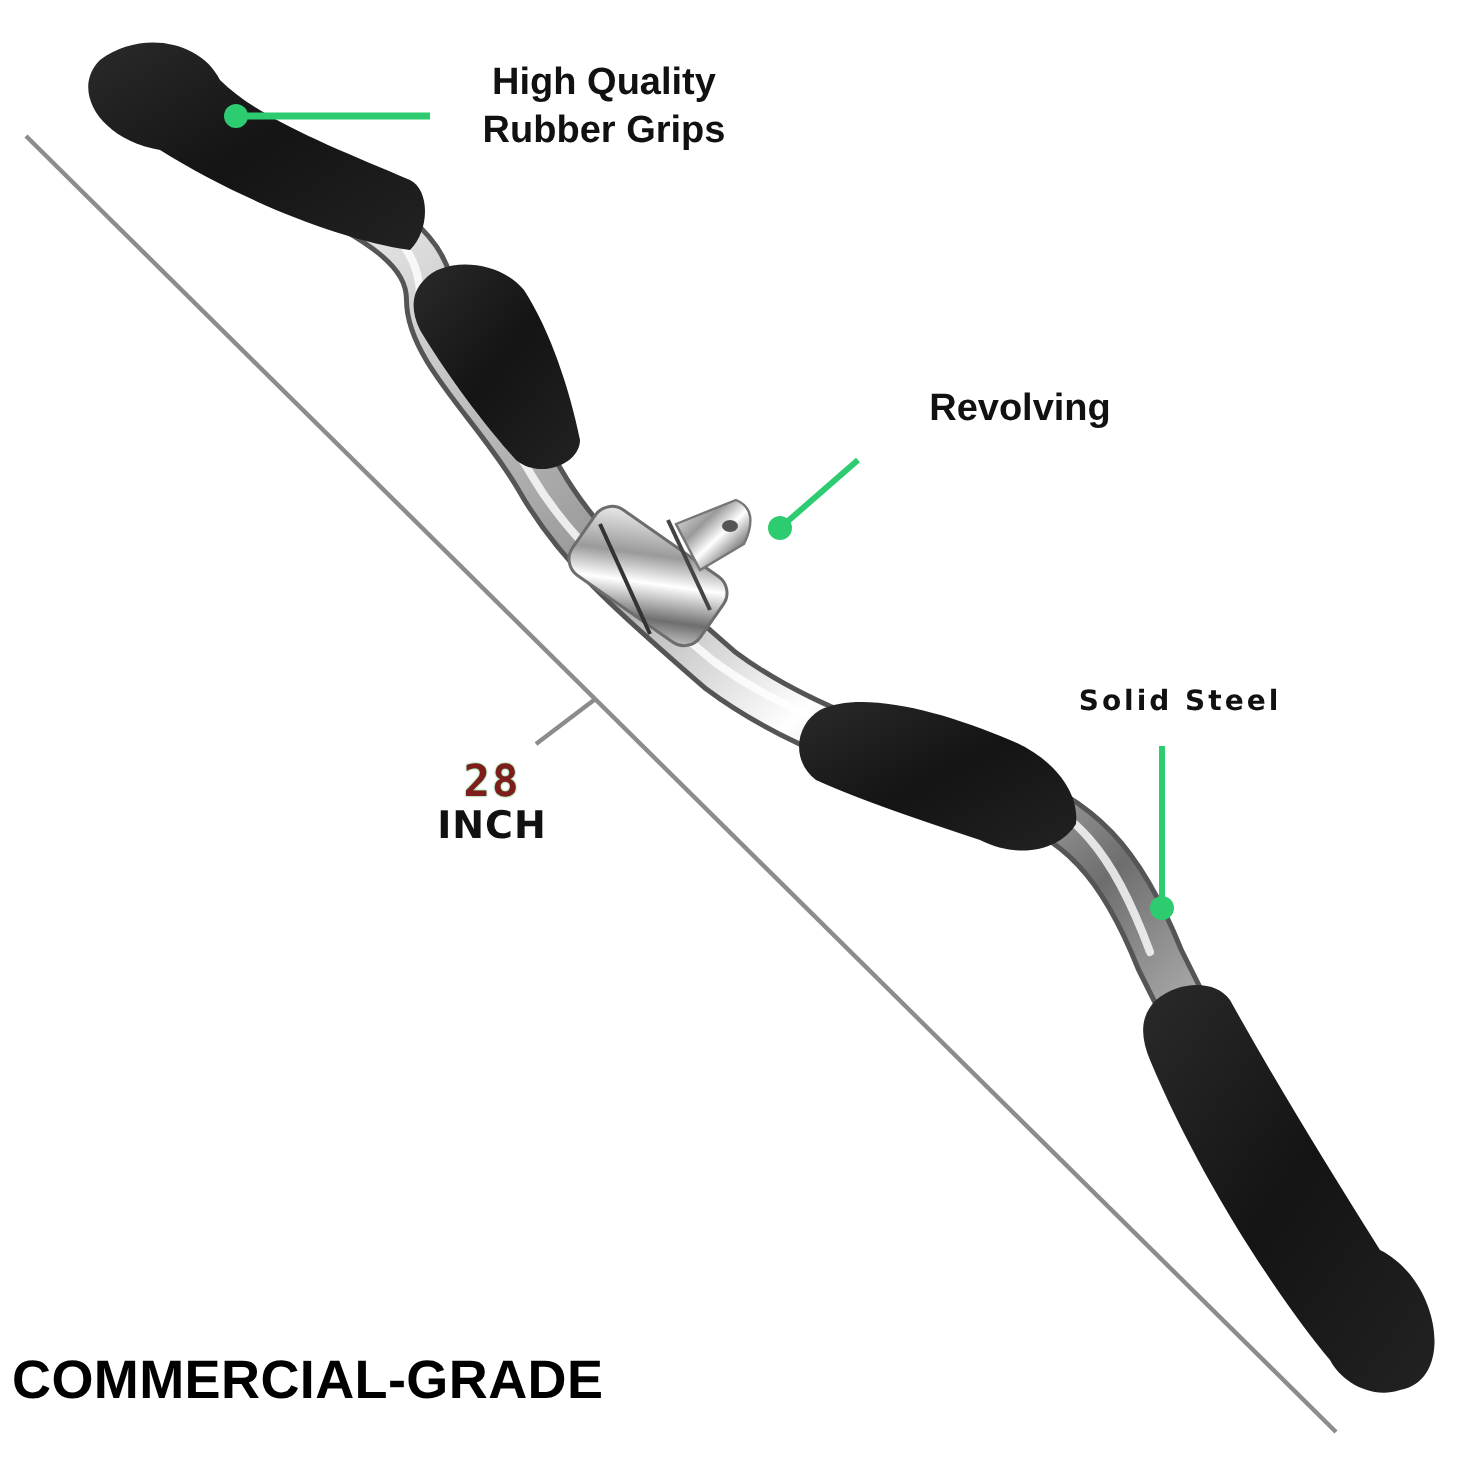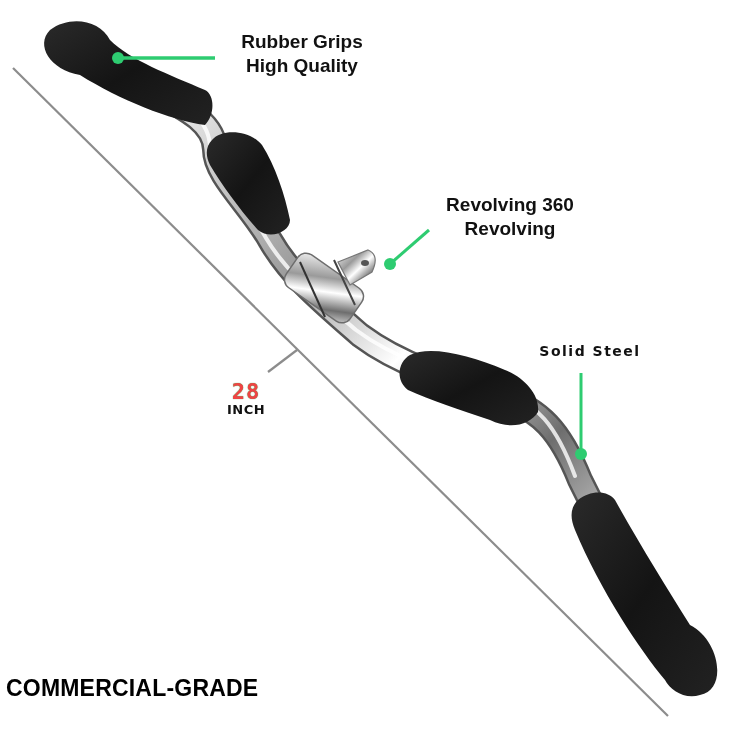--- a/index.html
+++ b/index.html
@@ -2,23 +2,23 @@
 <html><head>
 <meta charset="utf-8">
 <style>
   html, body { margin:0; padding:0; background:#ffffff; }
   body { width:736px; height:736px; position:relative; overflow:hidden; font-family:"Liberation Sans", sans-serif; }
   #stage { position:absolute; left:0; top:0; width:736px; height:736px; }
   .label { position:absolute; color:#111; font-weight:bold; text-align:center; line-height:1.25; }
   #lbl-grips { left:222px; top:30px; width:160px; font-size:19px; }
   #lbl-rot { left:420px; top:193px; width:180px; font-size:19px; }
   #lbl-steel { left:520px; top:343px; width:140px; font-size:14px; letter-spacing:1.5px; font-family:"DejaVu Sans", sans-serif; }
-  #lbl-28 { left:218px; top:378px; width:56px; font-size:22px; color:#ef4444; letter-spacing:1px; font-family:"DejaVu Sans Mono", monospace; font-weight:bold; text-shadow:0 0 1px #1fa335; }
-  #lbl-inch { left:218px; top:402px; width:56px; font-size:13px; letter-spacing:0.5px; font-family:"DejaVu Sans", sans-serif; }
-  #title { position:absolute; left:6px; top:675px; font-size:23px; font-weight:bold; color:#000; letter-spacing:0.2px; }
+  #lbl-28 { left:218px; top:378px; width:56px; font-size:22px; color:#7f1d1d; letter-spacing:1px; font-family:"DejaVu Sans Mono", monospace; font-weight:bold; text-shadow:0 0 1px #1fa335; }
+  #lbl-inch { left:218px; top:402px; width:56px; font-size:19px; letter-spacing:0.5px; font-family:"DejaVu Sans", sans-serif; }
+  #title { position:absolute; left:6px; top:675px; font-size:27px; font-weight:bold; color:#000; letter-spacing:0.2px; }
 </style>
 </head>
 <body>
 
 <div id="stage">
   <svg width="736" height="736" viewBox="0 0 736 736">
     <defs>
       <linearGradient id="chrome" x1="0" y1="0" x2="1" y2="1">
         <stop offset="0" stop-color="#f5f5f5"></stop>
         <stop offset="0.35" stop-color="#9a9a9a"></stop>
@@ -78,26 +78,25 @@
       <circle cx="390" cy="264" r="6" fill="#2ecc71"></circle>
     </g>
 
     <g>
       <line x1="581" y1="373" x2="581" y2="454" stroke="#2ecc71" stroke-width="3"></line>
       <circle cx="581" cy="454" r="6" fill="#2ecc71"></circle>
     </g>
   </svg>
 
   <div class="label" id="lbl-grips">
+    <div>High Quality</div>
     <div>Rubber Grips</div>
-    <div>High Quality</div>
   </div>
 
   <div class="label" id="lbl-rot">
-    <div>Revolving 360</div>
     <div>Revolving</div>
   </div>
 
   <div class="label" id="lbl-steel">Solid Steel</div>
 
   <div class="label" id="lbl-28">28</div>
   <div class="label" id="lbl-inch">INCH</div>
 
   <div id="title">COMMERCIAL-GRADE</div>
 </div>

